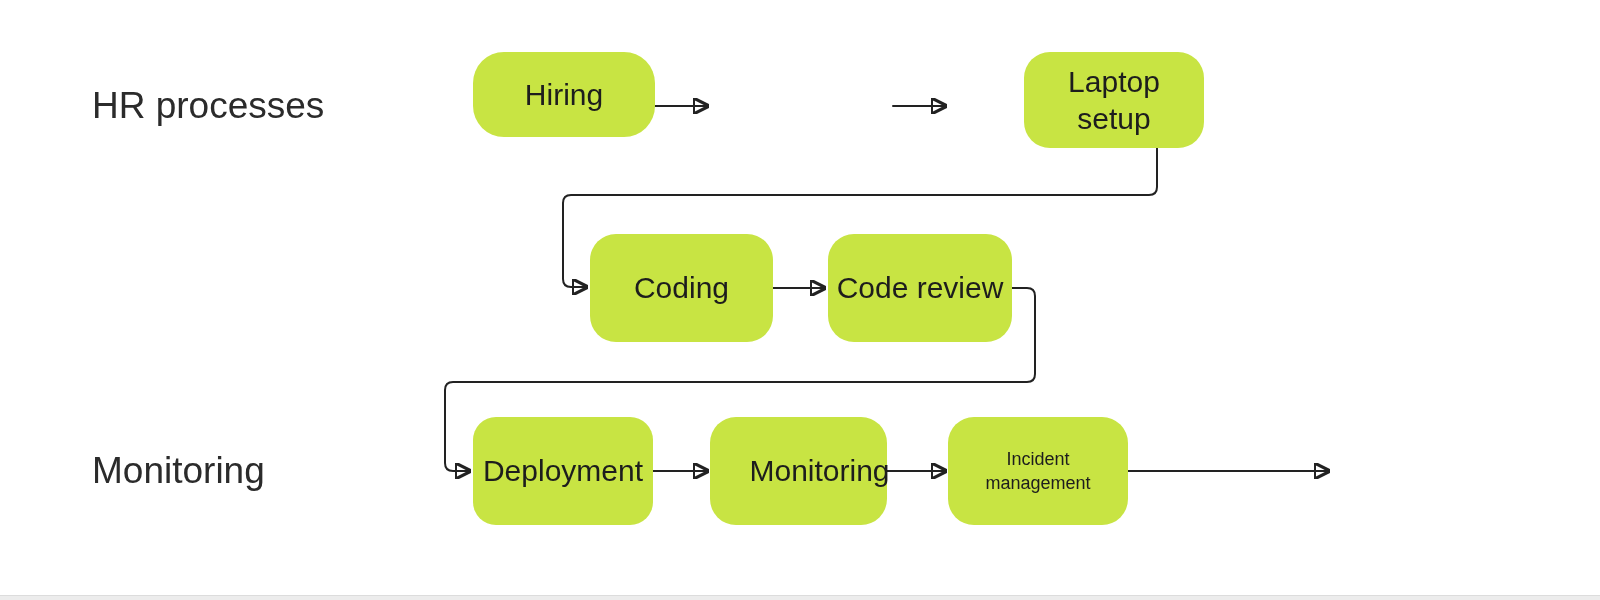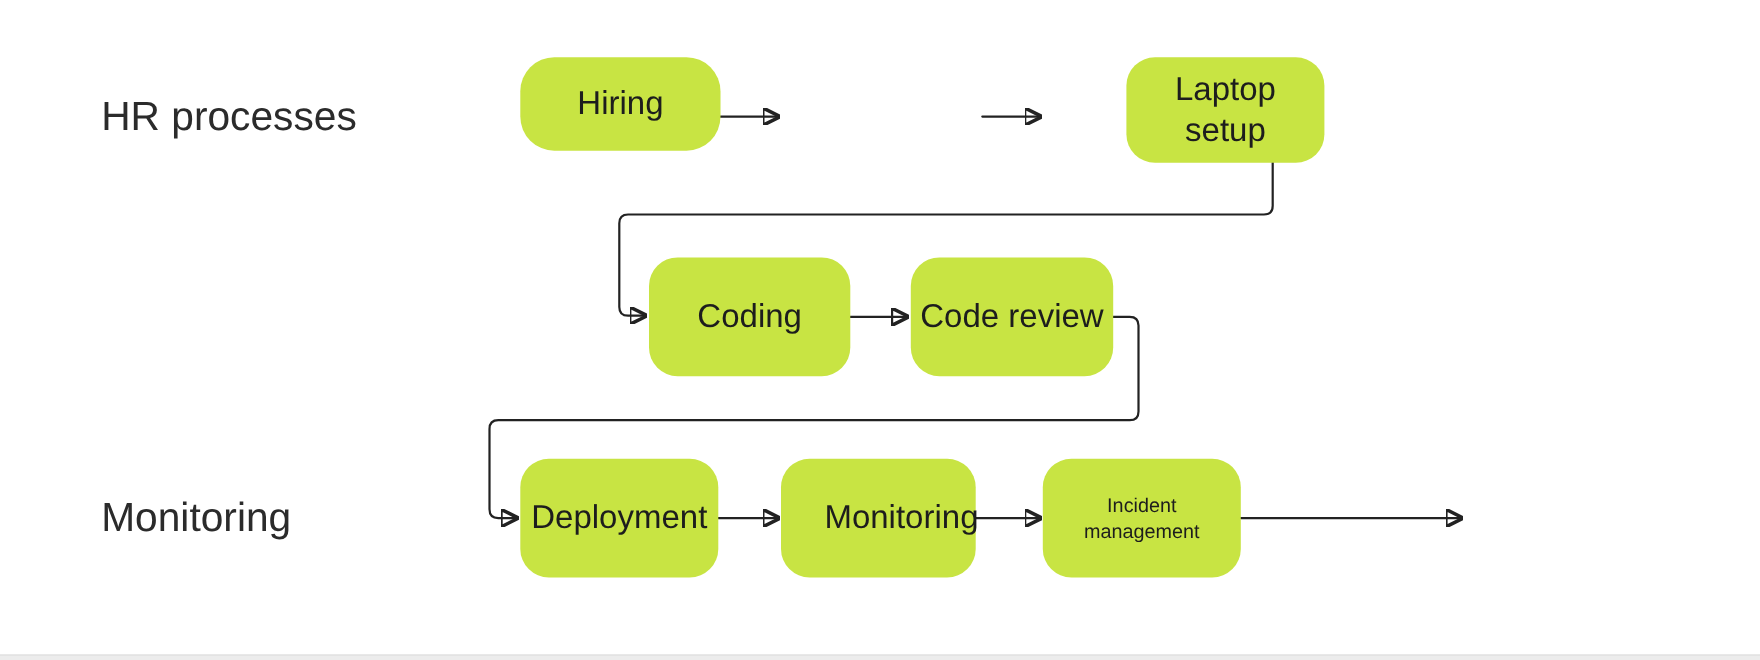--- a/index.html
+++ b/index.html
@@ -55,21 +55,21 @@
     font-size: 37px;
     line-height: 60px;
     white-space: pre-line;
   }
   
   #node-hiring       { left: 473px;  top: 52px;  width: 182px; height: 85px; border-radius: 31px; }
   #node-onboarding   { left: 710px;  top: 52px;  width: 183px; height: 108px; }
   #node-laptop-setup { left: 980px;  top: 52px;  width: 180px; height: 96px; margin-left: 44px; }
   #node-coding       { left: 590px;  top: 234px; width: 183px; height: 108px; }
   #node-code-review  { left: 828px;  top: 234px; width: 184px; height: 108px; text-align: center; }
-  #node-deployment   { left: 473px;  top: 417px; width: 180px; height: 108px; }
+  #node-deployment   { left: 473px;  top: 417px; width: 180px; height: 108px; border-radius: 23px; }
   #node-monitoring   { left: 710px;  top: 417px; width: 177px; height: 108px; padding-left: 44px; }
   #node-incident     { left: 948px;  top: 417px; width: 180px; height: 108px; }
   #node-customer     { left: 1332px; top: 417px; width: 181px; height: 108px; }
   
   #lane-hr  { left: 92px; top: 76px;  }
   #lane-dev { left: 92px; top: 228px; }
   #lane-ops { left: 92px; top: 441px; }
   .bottom-edge {
     position: absolute;
     left: 0;

